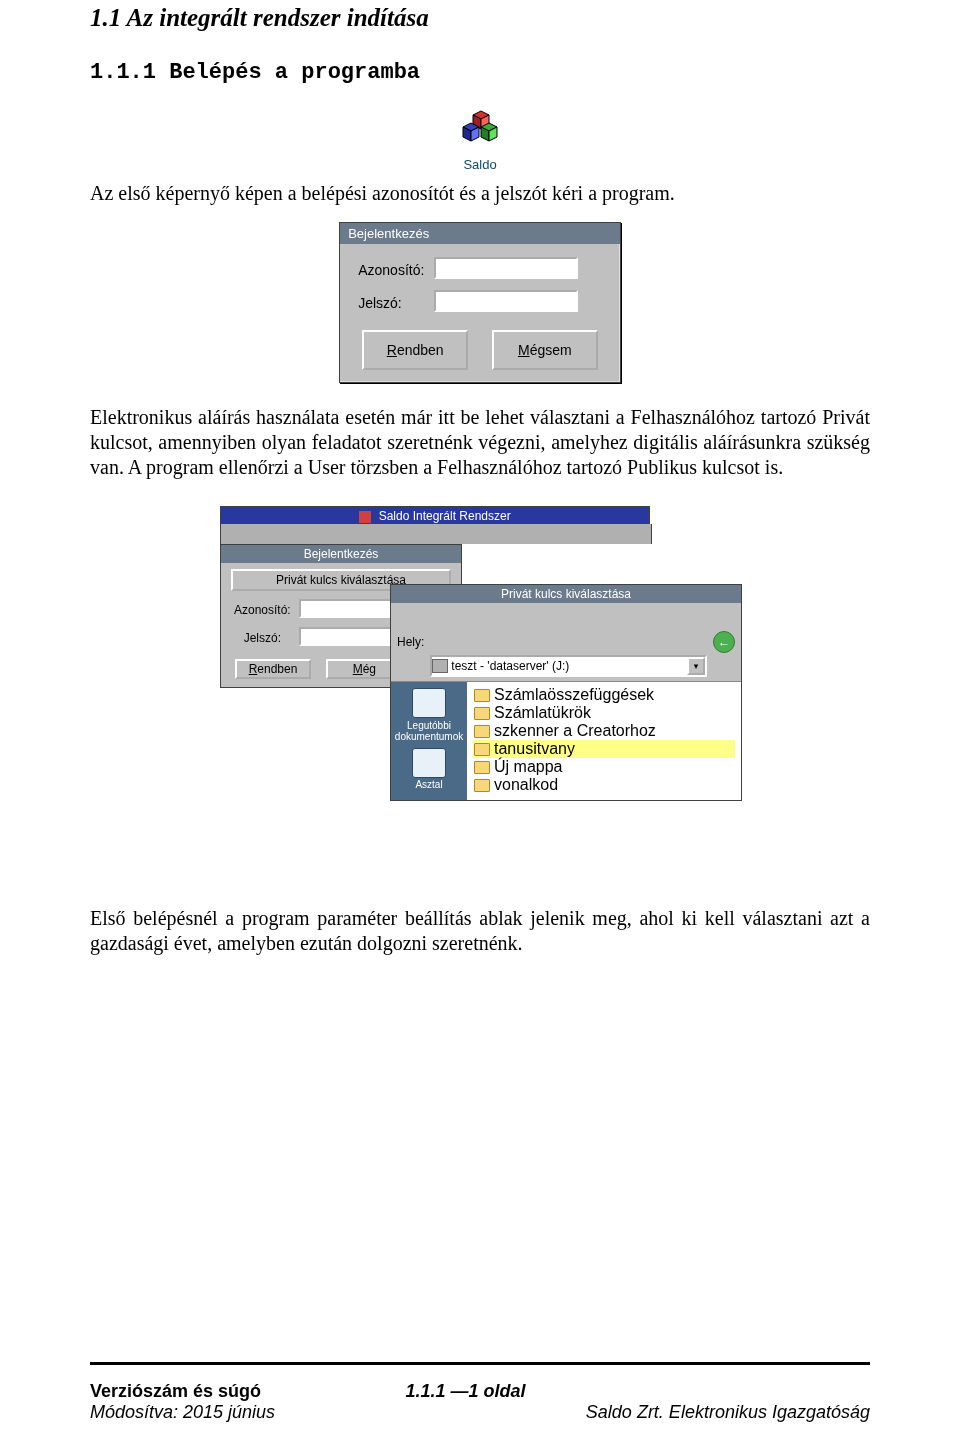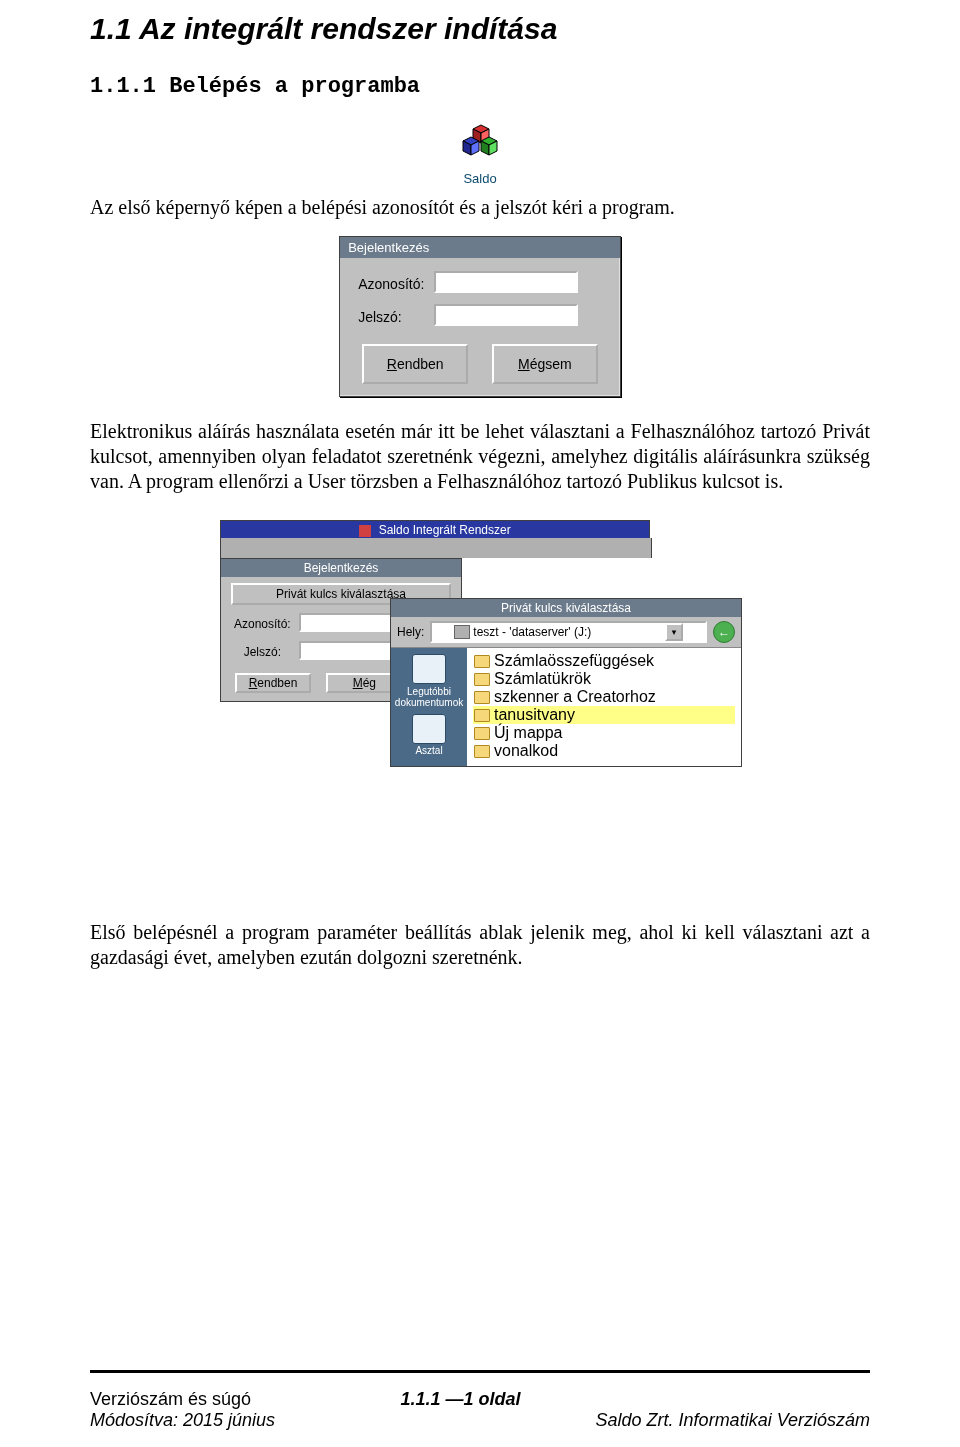--- a/index.html
+++ b/index.html
@@ -10,25 +10,25 @@
     font-family:"Times New Roman", Times, serif;
     color:#000;
   }
   .page {
     position:relative;
     width:960px; height:1447px;
     padding:0 90px 0 90px;
     box-sizing:border-box;
   }
   .h2 {
-    font-family:Liberation Sans, sans-serif;
+    font-family:Liberation Serif, serif;
     font-weight:bold;
     font-style:italic;
-    font-size:30px;
-    margin:12px 0 28px 0;
+    font-size:25px;
+    margin:4px 0 28px 0;
   }
   .h3 {
     font-family:Liberation Mono, monospace;
     font-weight:bold;
     font-size:22px;
     margin:0 0 24px 0;
   }
   .body {
     font-size:20px;
     line-height:1.25;
@@ -128,22 +128,22 @@
   }
   .filedlg .titlebar { background:#6b7b8b; color:#fff; padding:2px 6px; font-size:12px;}
   .filedlg .toolbar {
     padding:4px 6px; display:flex; align-items:center; gap:6px;
     font-size:12px;
   }
   .combo {
     flex:1;
     background:#fff;
     border:2px inset #fff;
-    height:18px; padding:0 22px;
-    display:flex; align-items:center; justify-content:space-between;
+    height:18px; padding:0 0;
+    display:flex; align-items:center; justify-content:space-between;margin-top:48px;
   }
   .combo .arrow {
     width:14px; height:14px; background:#c0c0c0; border:2px outset #fff;
     display:inline-flex; align-items:center; justify-content:center; font-size:9px;
   }
   .back-btn {
     width:20px; height:20px; border-radius:50%;
     background:#4caf50; color:#fff; display:flex; align-items:center; justify-content:center;
     border:1px solid #2e7d32; font-size:12px;
   }
@@ -189,21 +189,21 @@
   .footer-line {
     position:absolute; left:90px; right:90px; bottom:86px;
     border-top:3px solid #000;
   }
   .footer {
     position:absolute; left:90px; right:90px; bottom:28px;
     font-family:Arial, Helvetica, sans-serif;
     font-size:18px;
   }
   .footer .row { display:flex; justify-content:space-between; }
-  .footer .left { font-weight:normal; }
+  .footer .left { font-weight:bold; }
   .footer .center-col { font-weight:bold; font-style:italic; text-align:center; flex:1;}
   .footer .left2 { font-style:italic; }
   .footer .right2 { font-style:italic; text-align:right; }
 </style>
 </head>
 <body>
 
 <div class="page">
 
   <div class="h2">1.1  Az integrált rendszer indítása</div>
@@ -347,17 +347,17 @@
 
   <div class="footer-line"></div>
   <div class="footer">
     <div class="row">
       <span class="left">Verziószám és súgó</span>
       <span class="center-col">1.1.1 —1 oldal</span>
       <span style="width:200px;"></span>
     </div>
     <div class="row">
       <span class="left2">Módosítva: 2015 június</span>
-      <span class="right2">Saldo Zrt. Informatikai Verziószám</span>
+      <span class="right2">Saldo Zrt. Elektronikus Igazgatóság</span>
     </div>
   </div>
 
 </div>
 
 </body></html>

